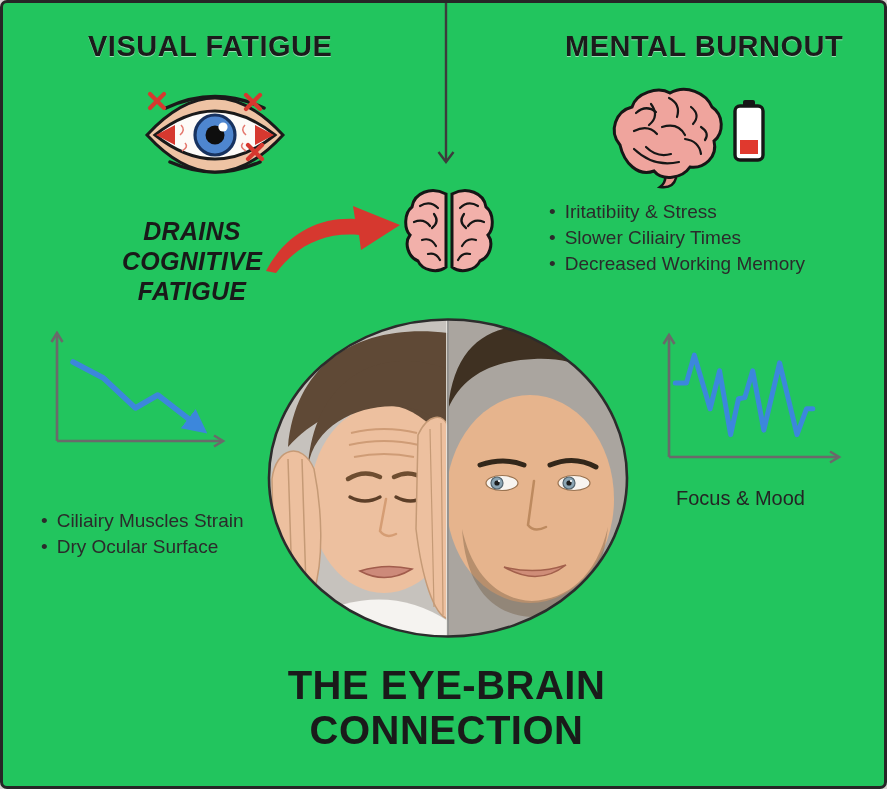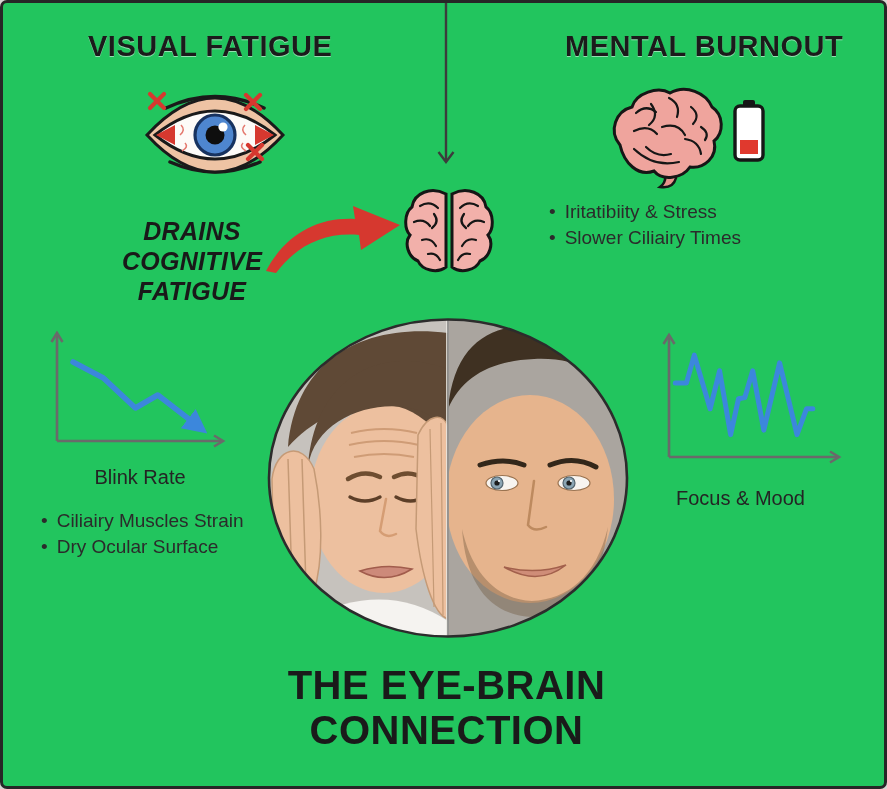--- a/index.html
+++ b/index.html
@@ -118,30 +118,30 @@
       <path d="M84,38 q-10,-4 -16,4"></path>
       <path d="M76,56 q-9,-3 -14,6"></path>
       <path d="M70,70 q-8,-2 -12,6"></path>
       <path d="M64,30 q-6,8 2,14"></path>
     </g>
   </svg>
 
   <ul class="bullets abs" style="left:546px;top:196px;">
     <li>Iritatibiity &amp; Stress</li>
     <li>Slower Ciliairy Times</li>
+    <li>Decreased Working Memory</li>
   </ul>
 
   <svg class="abs chart" style="left:30px;top:316px;" width="200" height="140" viewBox="0 0 200 140">
     <line x1="24" y1="122" x2="24" y2="16" stroke="#6a6a6a" stroke-width="2.6"></line>
     <polyline points="18.5,23 24,14 29.5,23" fill="none" stroke="#6a6a6a" stroke-width="2.6"></polyline>
     <line x1="24" y1="122" x2="188" y2="122" stroke="#6a6a6a" stroke-width="2.6"></line>
     <polyline points="181,116.5 190,122 181,127.5" fill="none" stroke="#6a6a6a" stroke-width="2.6"></polyline>
     <polyline class="chart-line" points="40.0,43.0 70.4,59.0 102.4,89.0 124.8,76.0 164.8,107.0" fill="none" stroke="#3c87dc" stroke-width="5.5" stroke-linejoin="round" stroke-linecap="round" marker-end="url(#arrowBlue)"></polyline>
   </svg>
-  <div class="abs chart-label" style="left:57px;top:463px;width:160px;">Blink Rate</div>
 
   <ul class="bullets abs" style="left:38px;top:505px;">
     <li>Ciliairy Muscles Strain</li>
     <li>Dry Ocular Surface</li>
   </ul>
 
   <svg class="abs chart" style="left:646px;top:320px;" width="198" height="152" viewBox="0 0 198 152">
     <line x1="20" y1="134" x2="20" y2="14" stroke="#6a6a6a" stroke-width="2.6"></line>
     <polyline points="14.5,21 20,12 25.5,21" fill="none" stroke="#6a6a6a" stroke-width="2.6"></polyline>
     <line x1="20" y1="134" x2="188" y2="134" stroke="#6a6a6a" stroke-width="2.6"></line>

